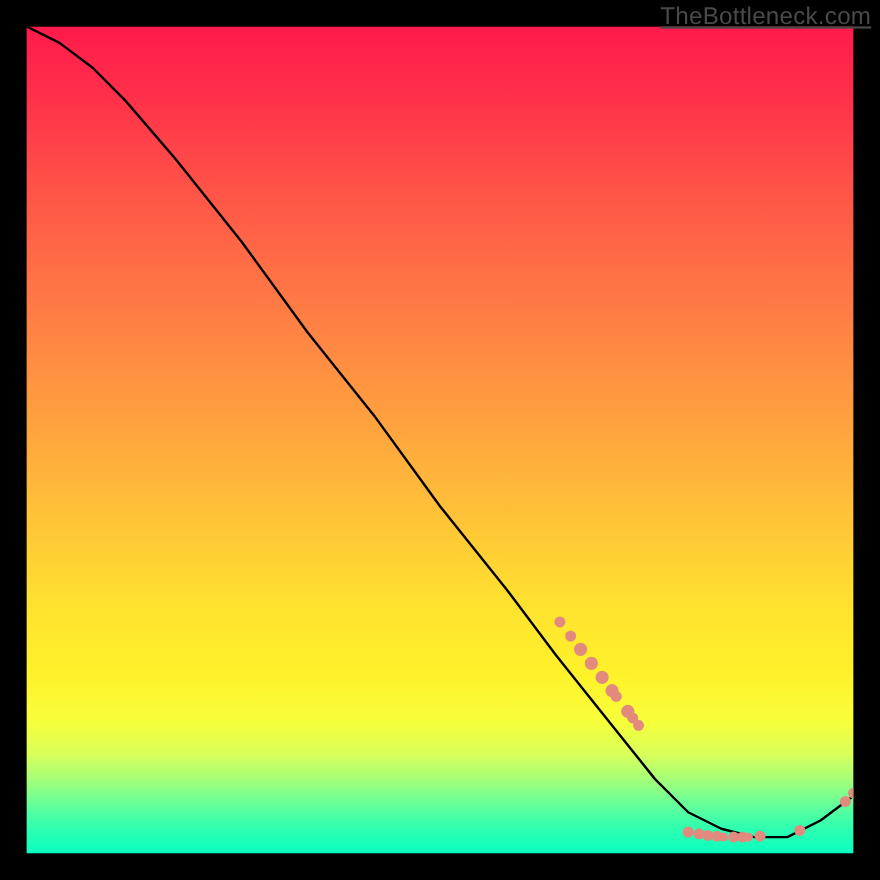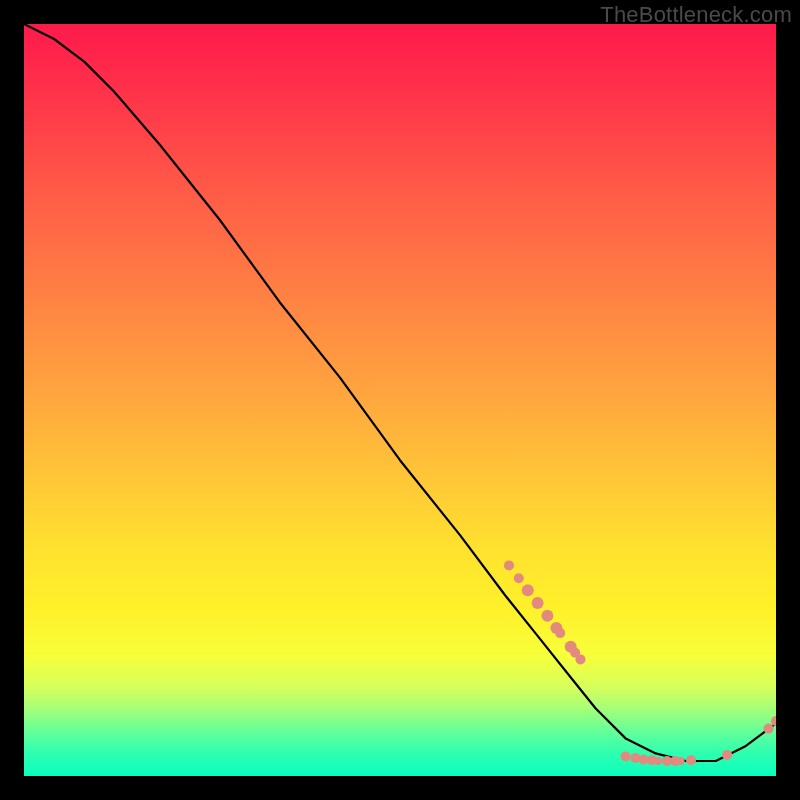--- a/index.html
+++ b/index.html
@@ -42,20 +42,21 @@
   }
   .watermark {
     position: absolute;
     top: 2px;
     right: 8px;
     font-family: Arial, Helvetica, sans-serif;
     font-size: 22px;
     color: #4a4a4a;
     letter-spacing: 0.2px;
     user-select: none;
+    text-decoration: underline;
   }
   svg.curve {
     position: absolute;
     inset: 0;
     width: 100%;
     height: 100%;
   }
   .curve path.line {
     fill: none;
     stroke: #000;

